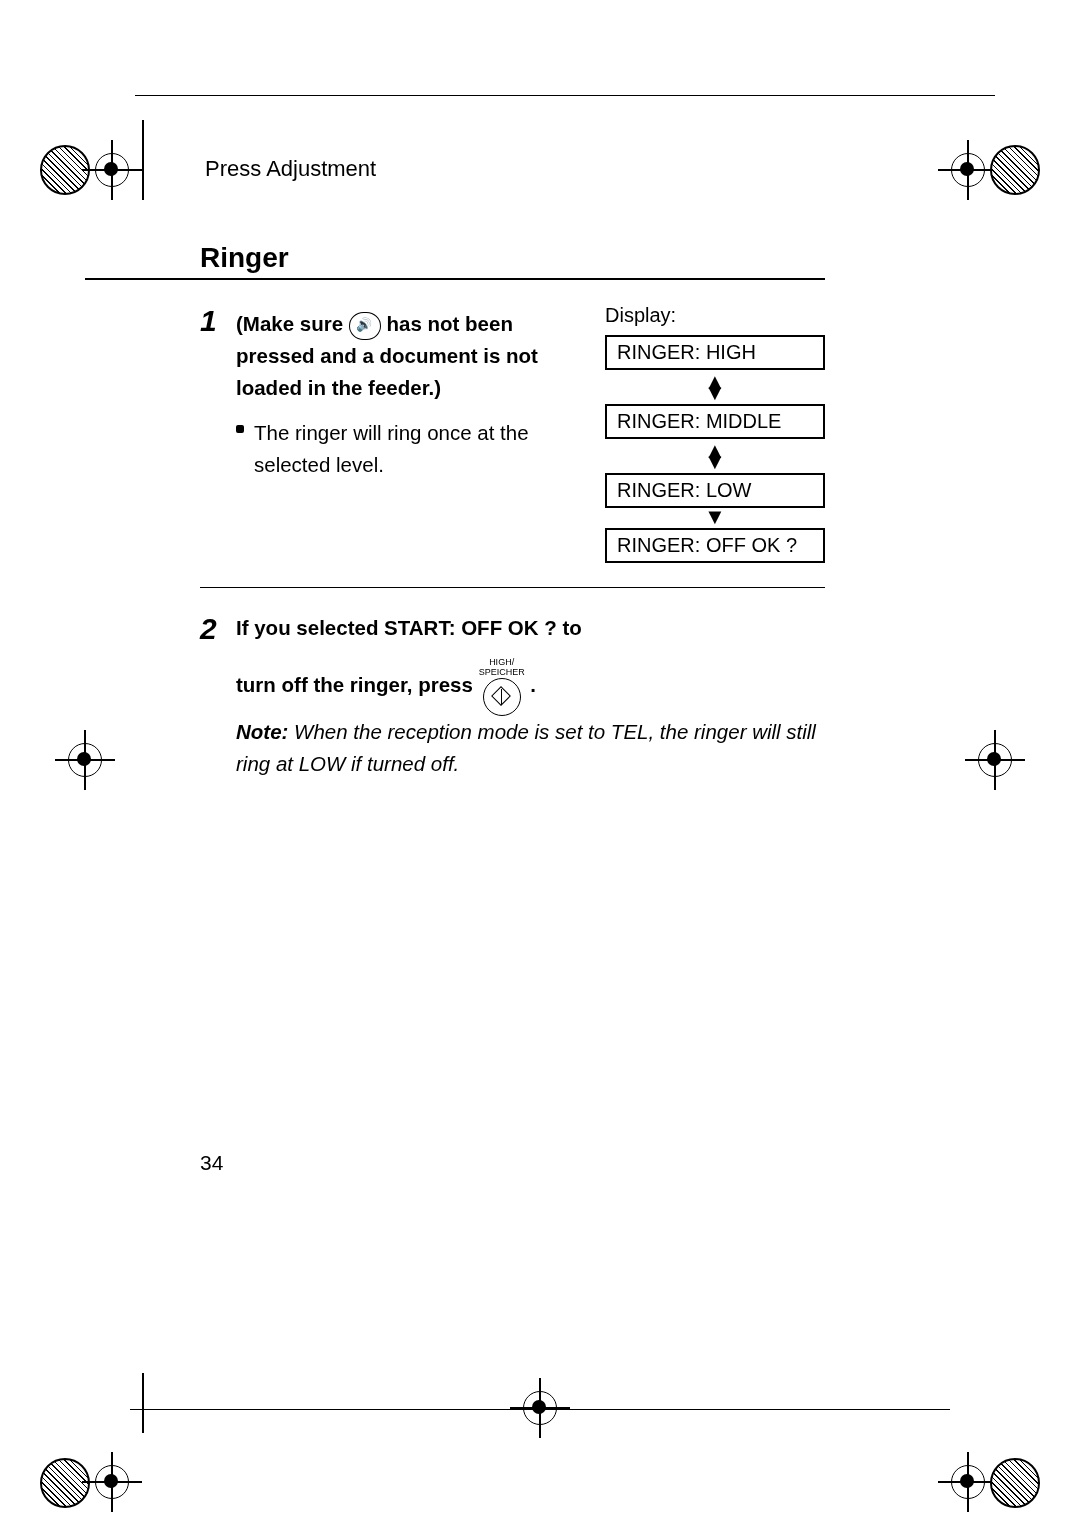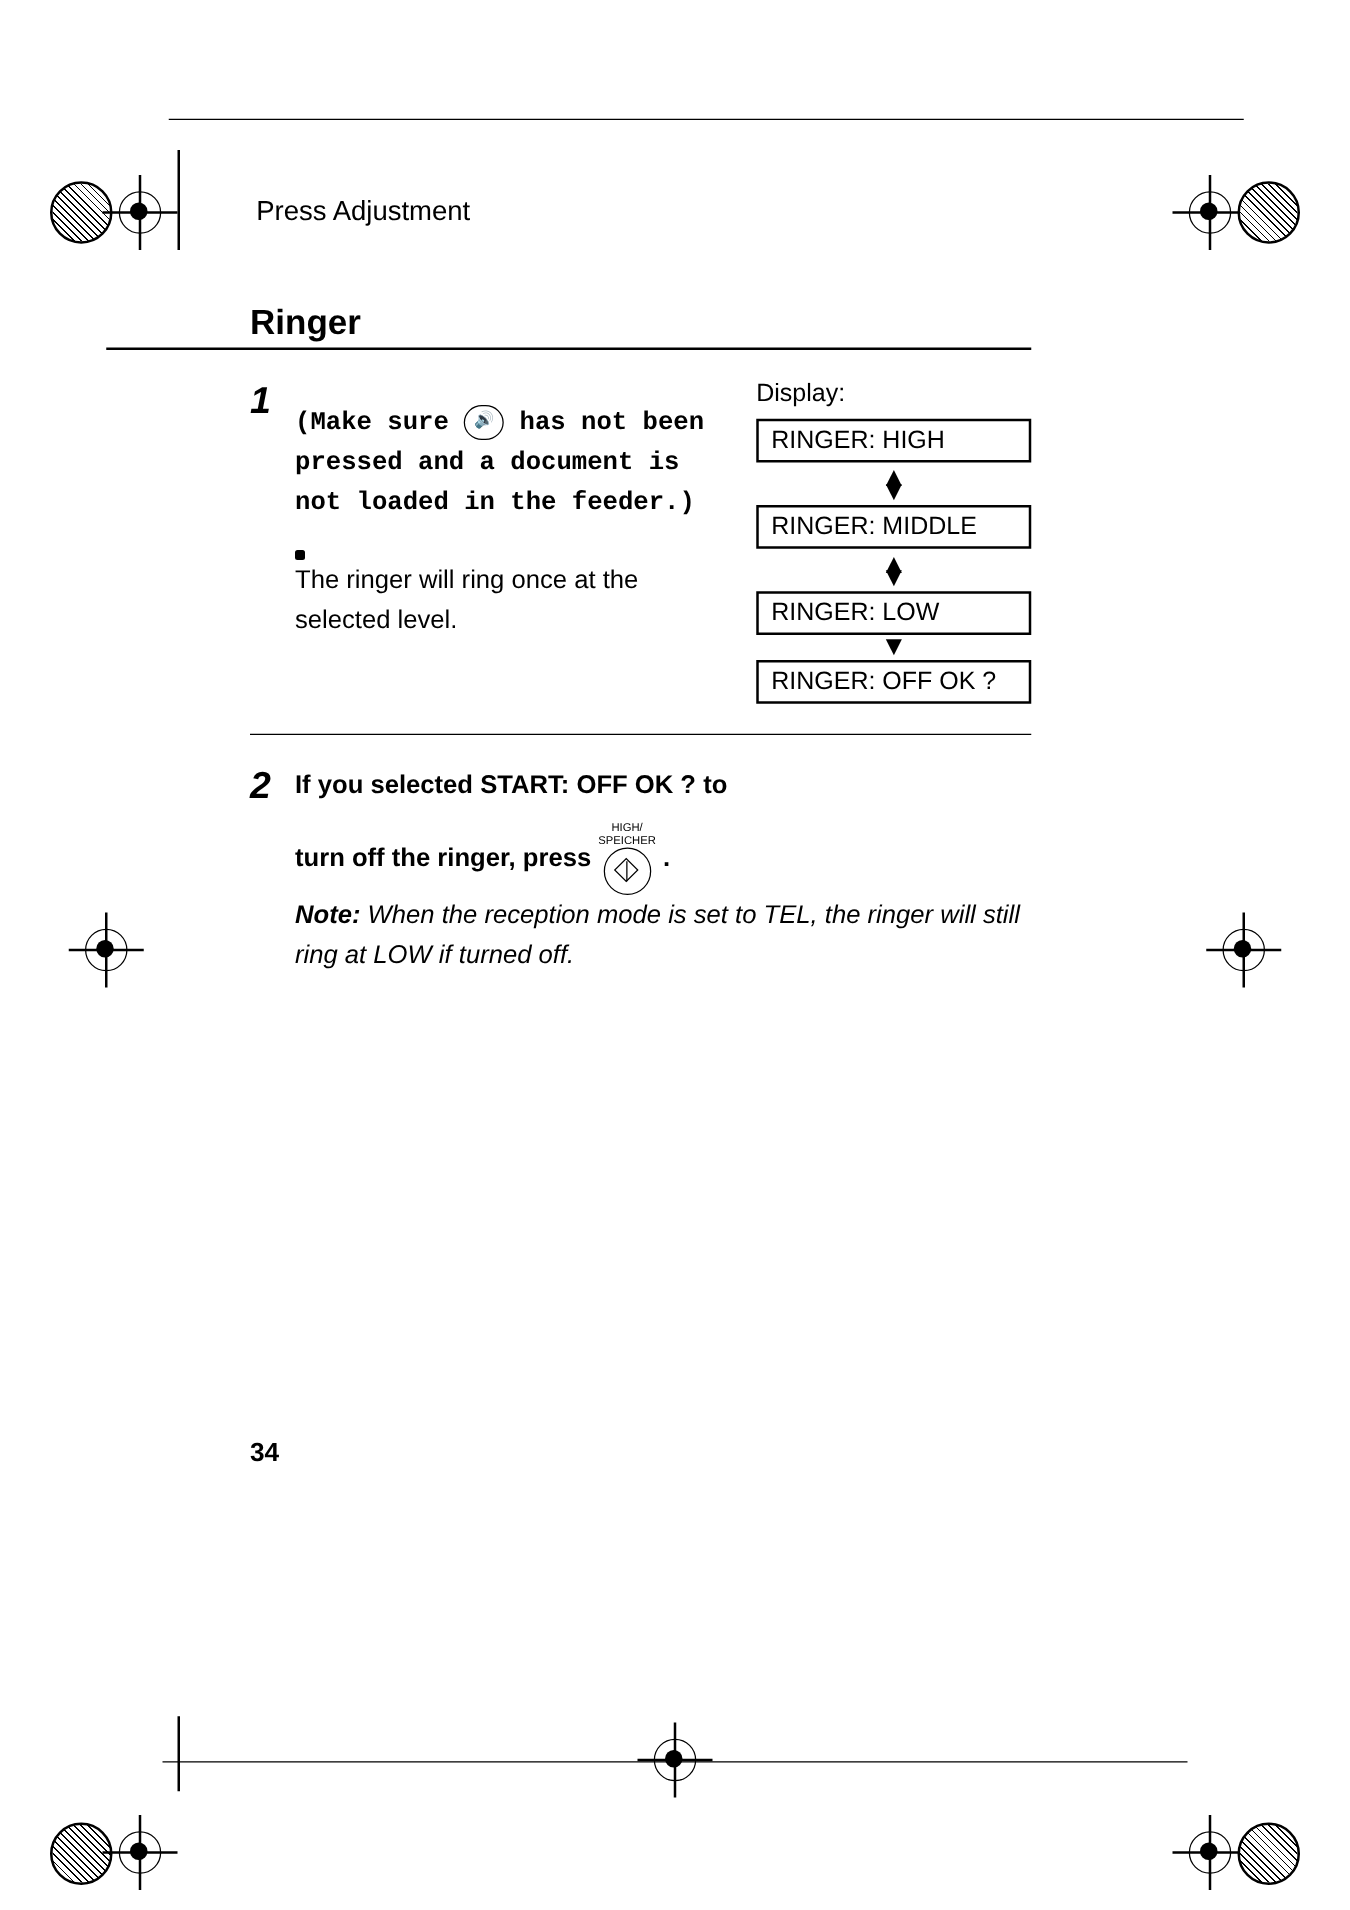--- a/index.html
+++ b/index.html
@@ -168,33 +168,32 @@
   }
   .diamond-line {
     position: absolute;
     width: 1.5px; height: 16px;
     background: #000;
     left: 17px; top: 10px;
   }
   .bullet-line {
     display: flex;
     margin-top: 14px;
-    flex-direction: column;
   }
   .bullet-dot {
     width: 8px; height: 8px; background: #000; border-radius: 2px;
     margin: 8px 10px 0 0;
     flex: none;
   }
   .page-num {
     position: absolute;
     bottom: 260px;
     left: 115px;
     font-size: 21px;
-    font-weight: bold;
+    font-weight: normal;
   }
 
   
   .regmark {
     position: absolute;
     width: 60px; height: 60px;
   }
   .regmark .cross-h { position:absolute; left:0; top:29px; width:60px; height:1.5px; background:#000; }
   .regmark .cross-v { position:absolute; top:0; left:29px; height:60px; width:1.5px; background:#000; }
   .regmark .ring {
@@ -281,21 +280,21 @@
   <div class="header-line"></div>
 
   <div class="section-title">Press Adjustment</div>
 
   <div class="ringer-title">Ringer</div>
 
   <div class="steps">
     <div class="step step1">
       <div class="step-num">1</div>
       <div class="step-body" style="flex:1;">
-        <div style="margin-top:19px;font-family:Liberation Mono, monospace;">
+        <div style="margin-top:4px;">
           <span class="bold">(Make sure </span>
           <span class="circle-key">🔊</span>
           <span class="bold"> has not been pressed and a document is not loaded in the feeder.)</span>
         </div>
         <div class="bullet-line">
           <div class="bullet-dot"></div>
           <div>The ringer will ring once at the selected level.</div>
         </div>
       </div>
       <div class="display-col">

